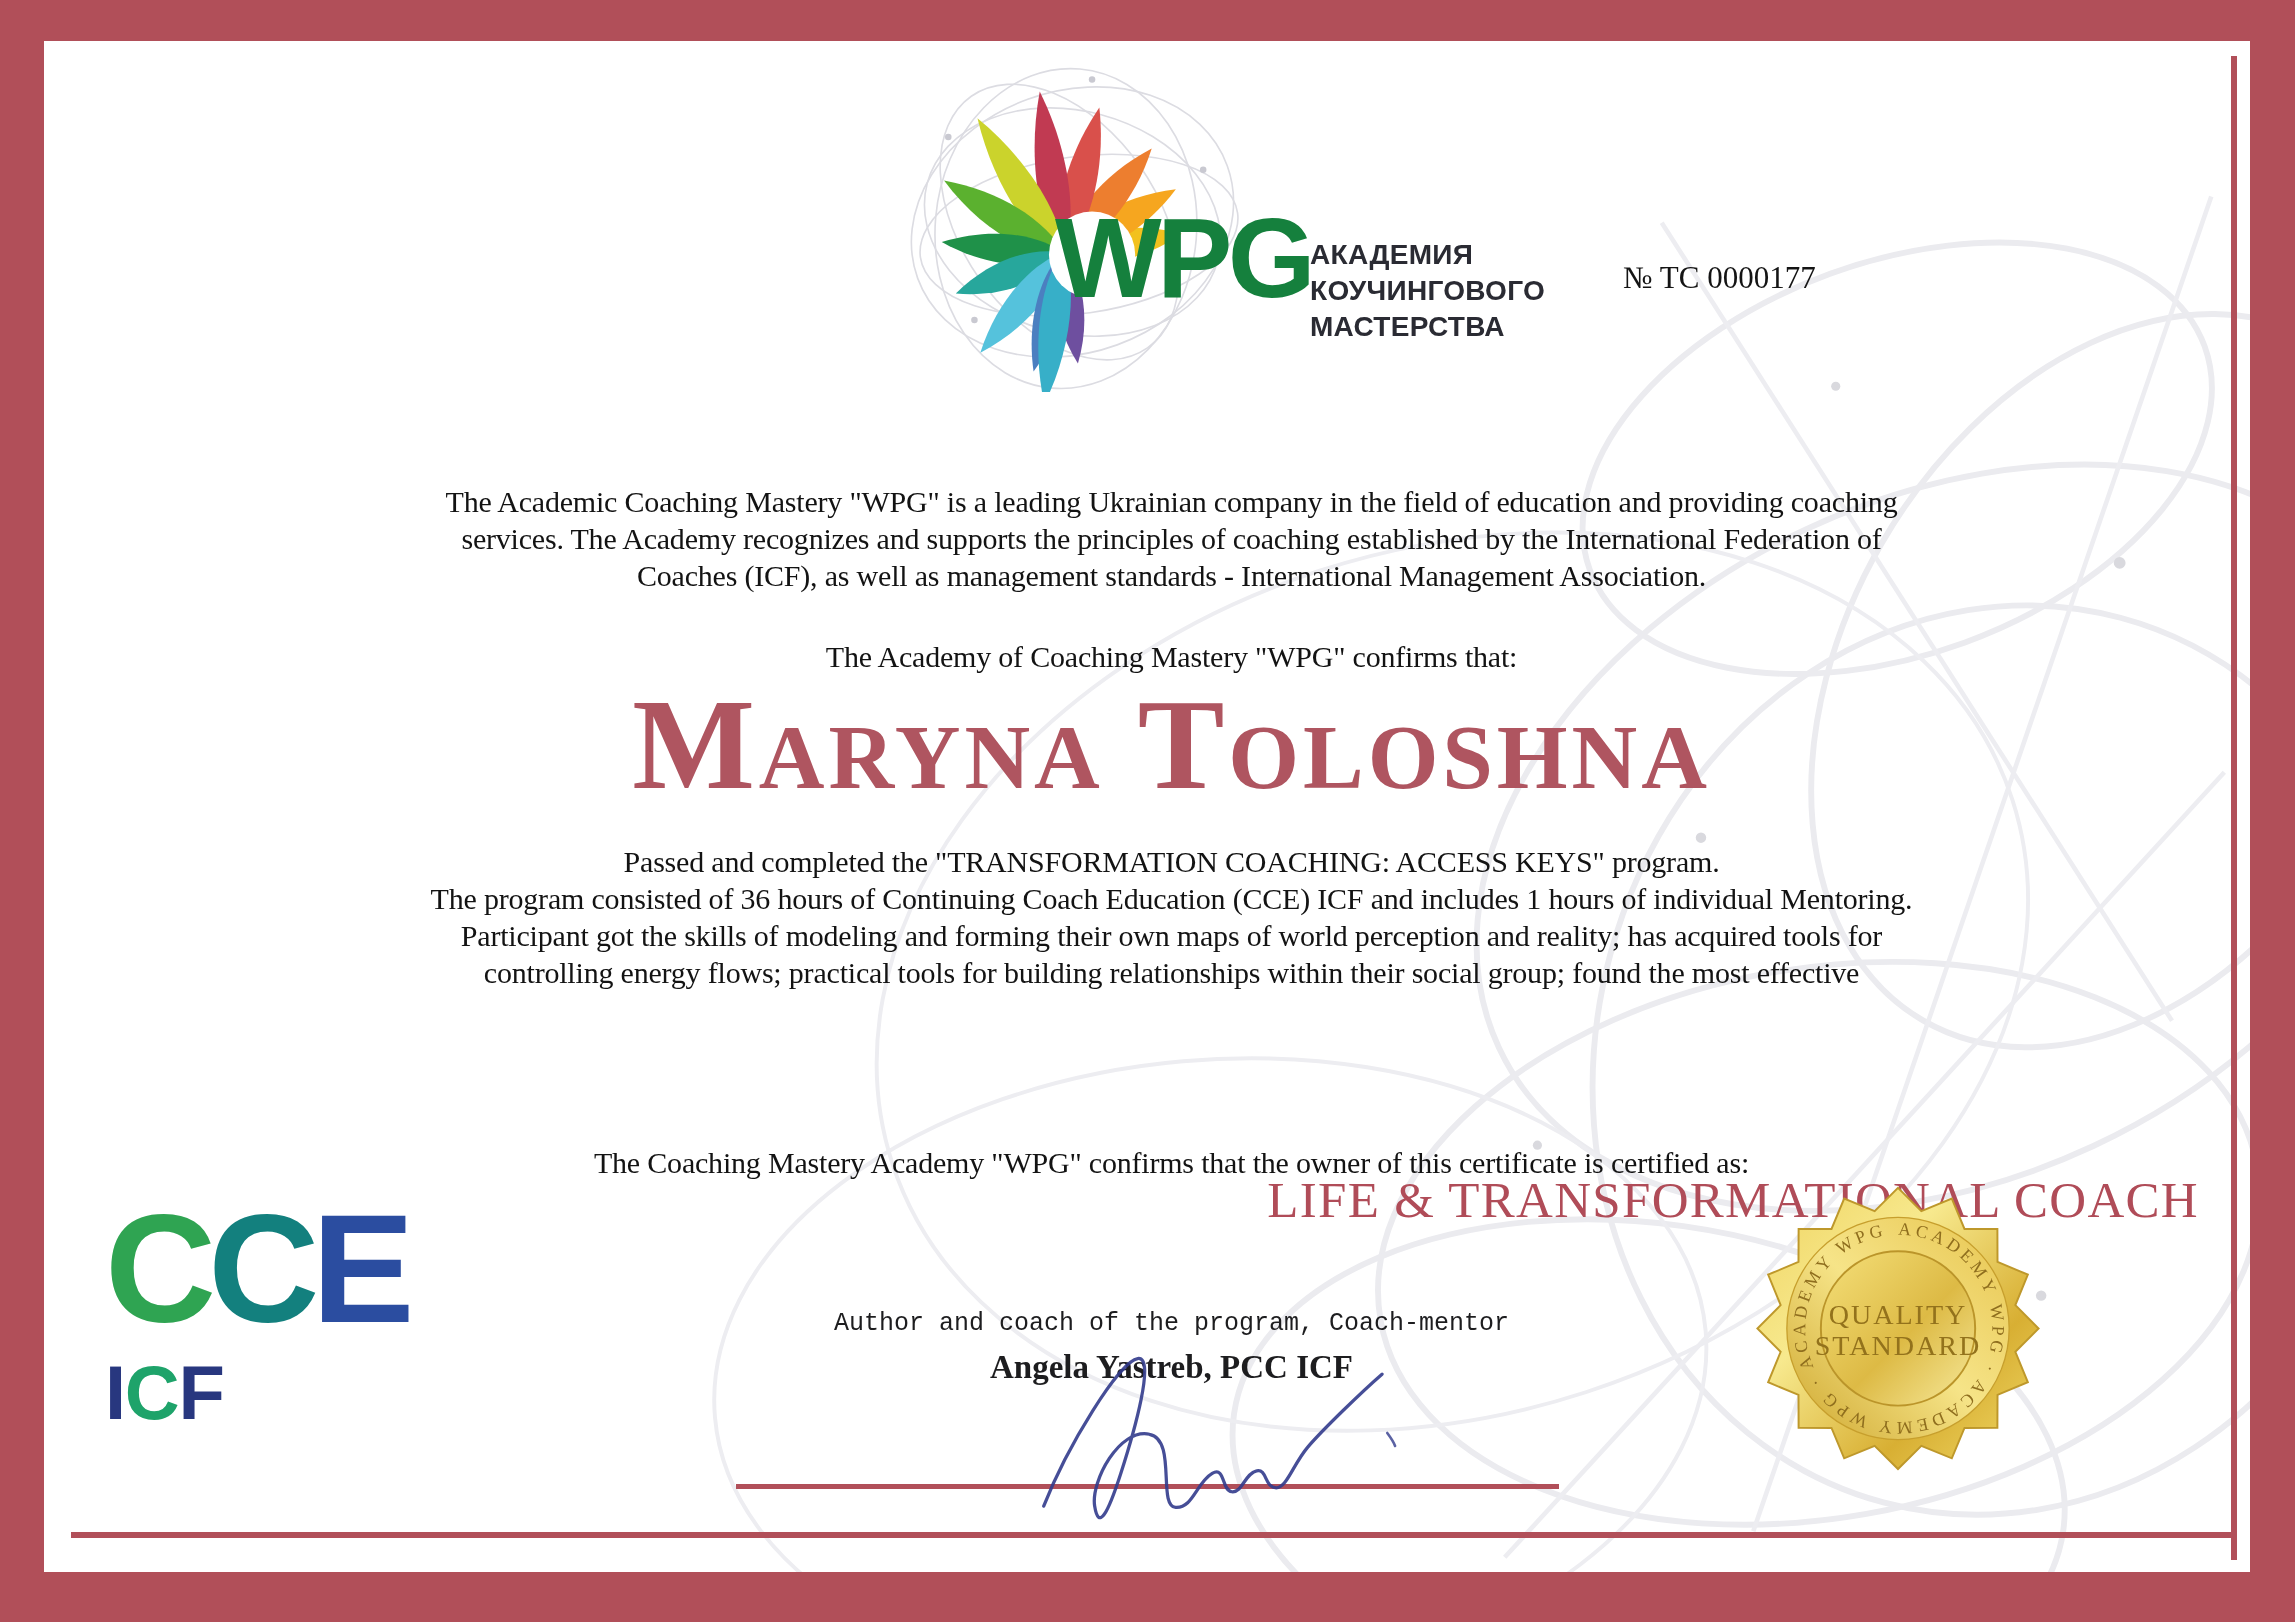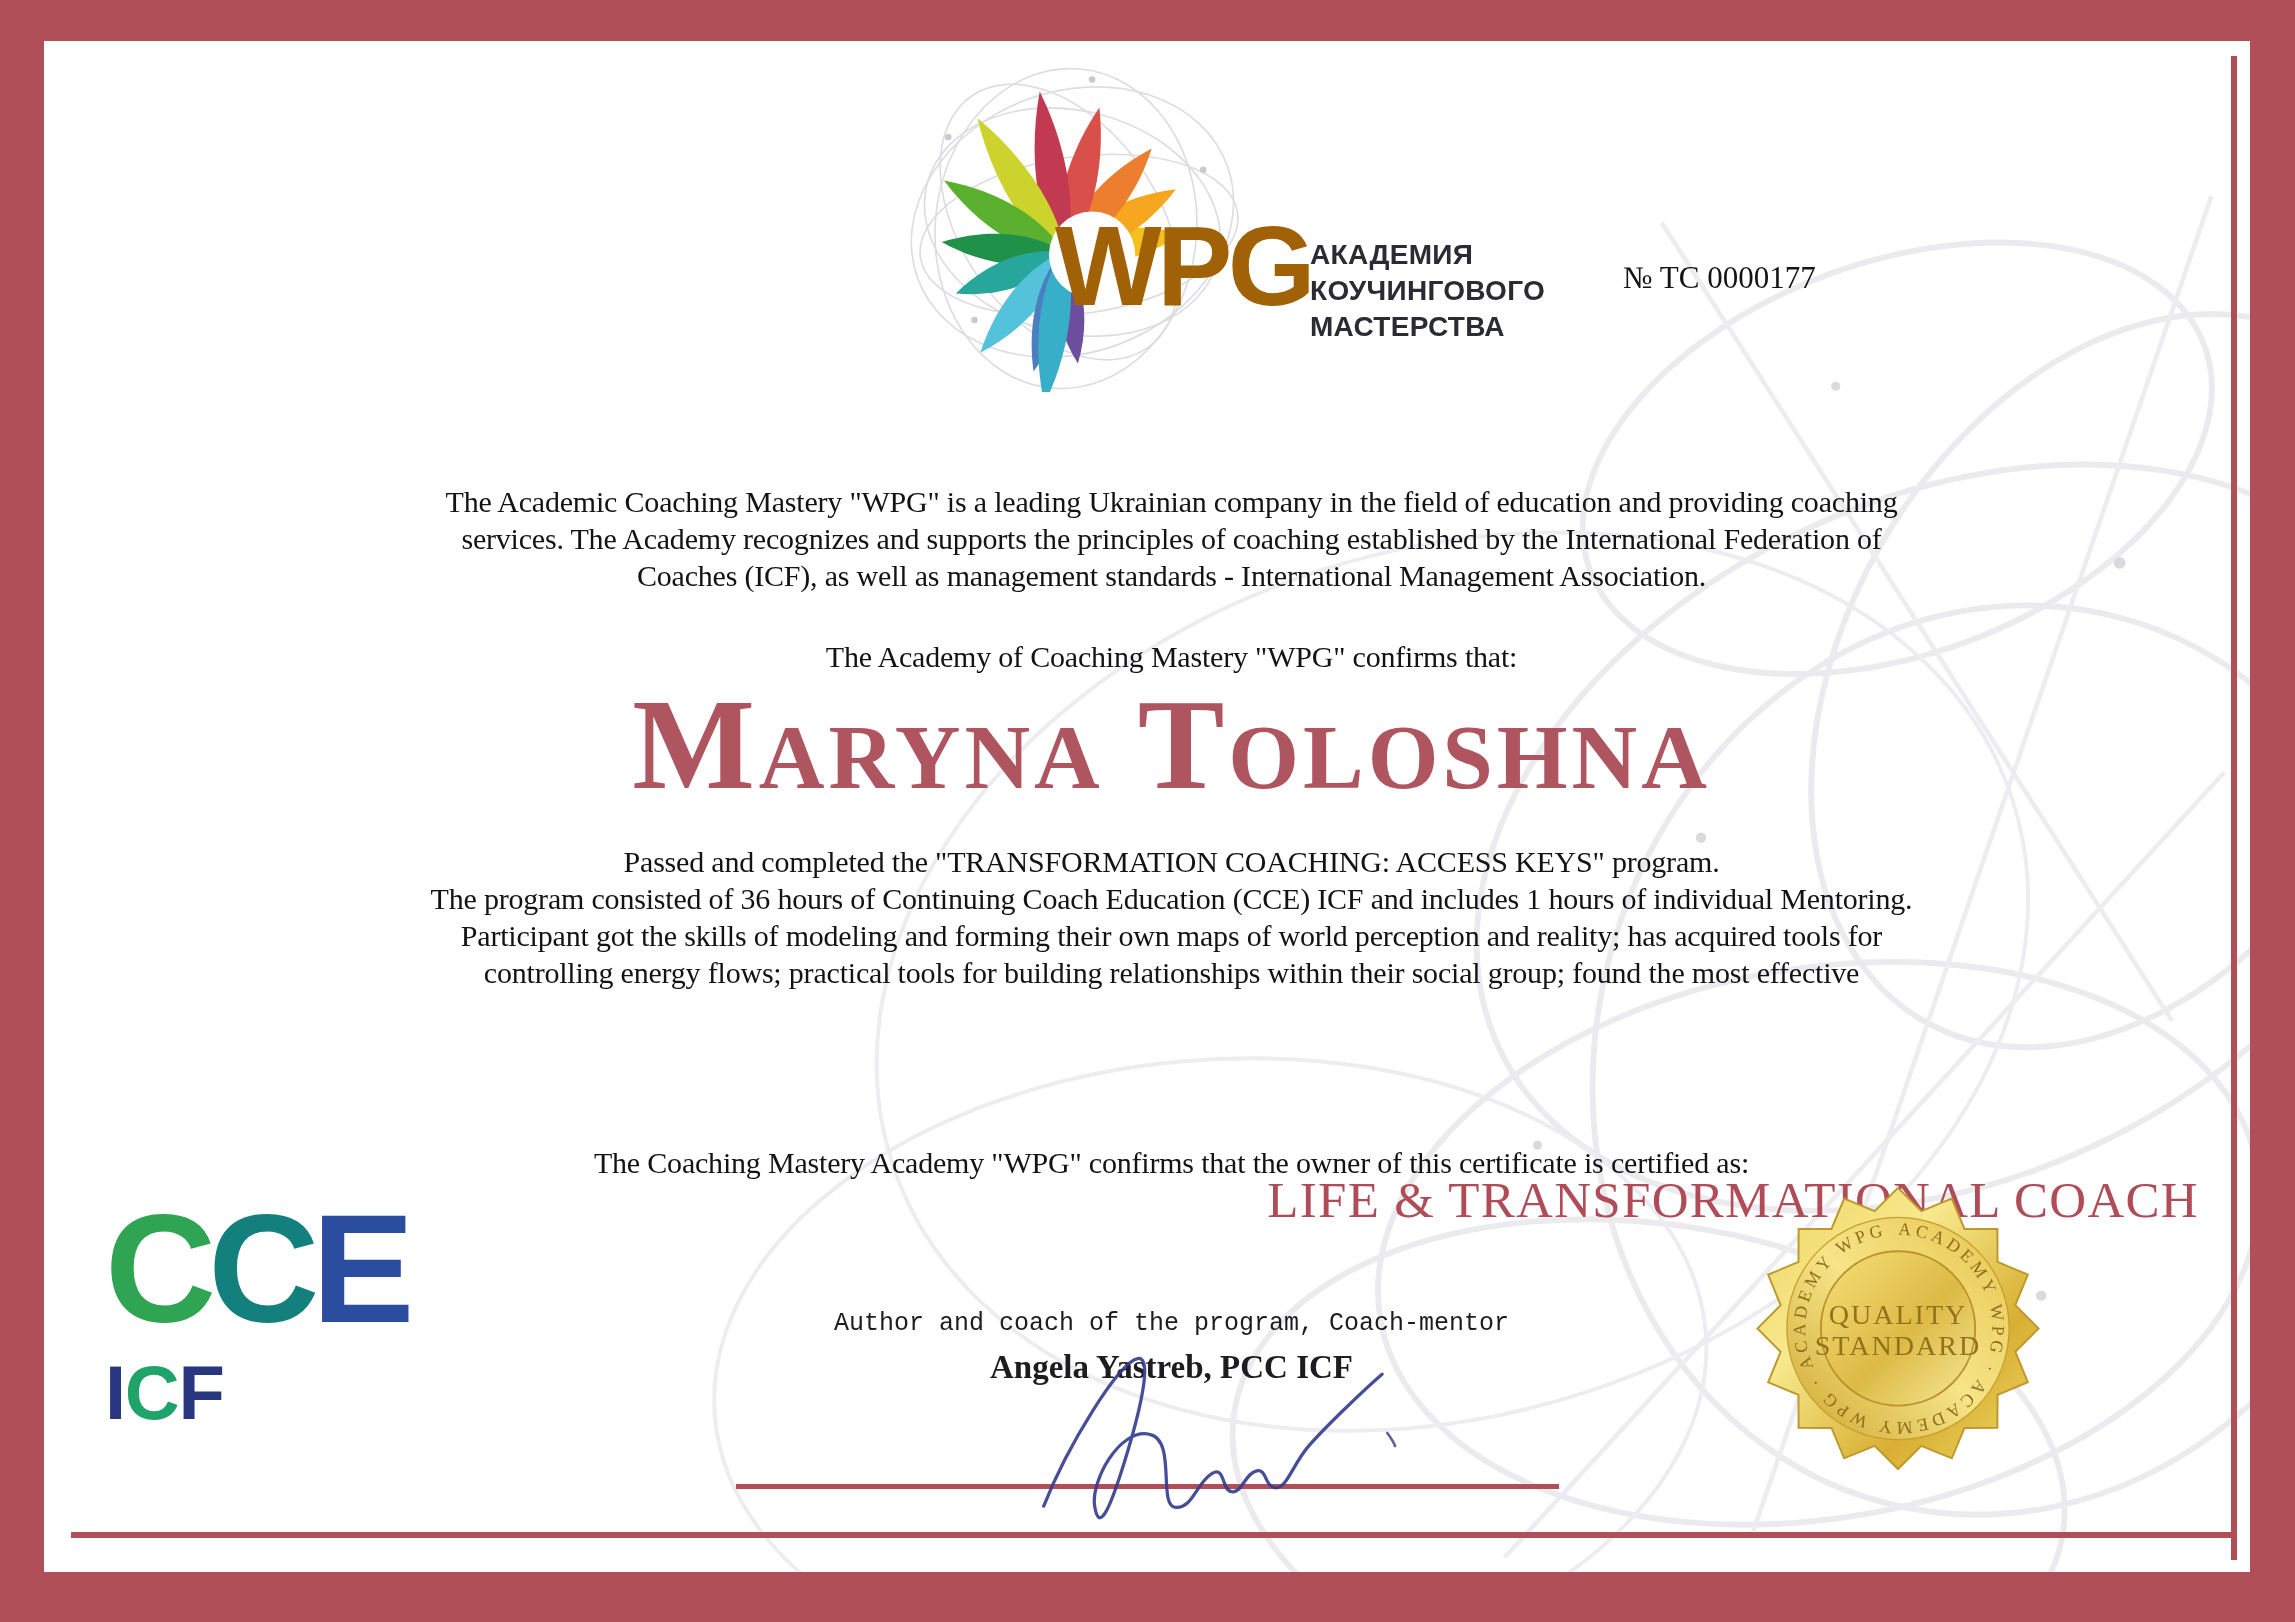--- a/index.html
+++ b/index.html
@@ -16,23 +16,23 @@
   .accent-line{position:absolute;background:#B14F59;z-index:30;}
   #vline{left:2231px;top:56px;width:5.9px;height:1504px;}
   #hline{left:71px;top:1532px;width:2166px;height:5.9px;}
   #sigline{left:736px;top:1484px;width:823px;height:5.2px;}
 
   
   #bg-net{position:absolute;left:0;top:0;z-index:1;}
 
   
   #logo-swirl{position:absolute;left:896px;top:39px;z-index:5;}
-  #wpg-word{position:absolute;left:1055px;top:210px;z-index:6;
+  #wpg-word{position:absolute;left:1055px;top:202px;z-index:6;
             font-family:"Liberation Sans",sans-serif;font-weight:700;
-            font-size:113px;line-height:113px;letter-spacing:-4.6px;color:#a16207;}
+            font-size:113px;line-height:113px;letter-spacing:-4.6px;color:#15803d;}
   #academy-lines{position:absolute;left:1310px;top:237px;z-index:6;
             font-family:"Liberation Sans",sans-serif;font-weight:700;
             font-size:28px;line-height:36px;letter-spacing:0.3px;color:#2a2b33;}
   #cert-number{position:absolute;left:1623px;top:260px;width:406px;z-index:6;
             font-size:31px;color:#141414;}
 
   
   .centerblock{position:absolute;left:144px;width:2055px;text-align:center;z-index:6;}
   .bodytext{font-size:30px;line-height:37px;letter-spacing:-0.2px;color:#131313;}
   #intro{top:483px;}

